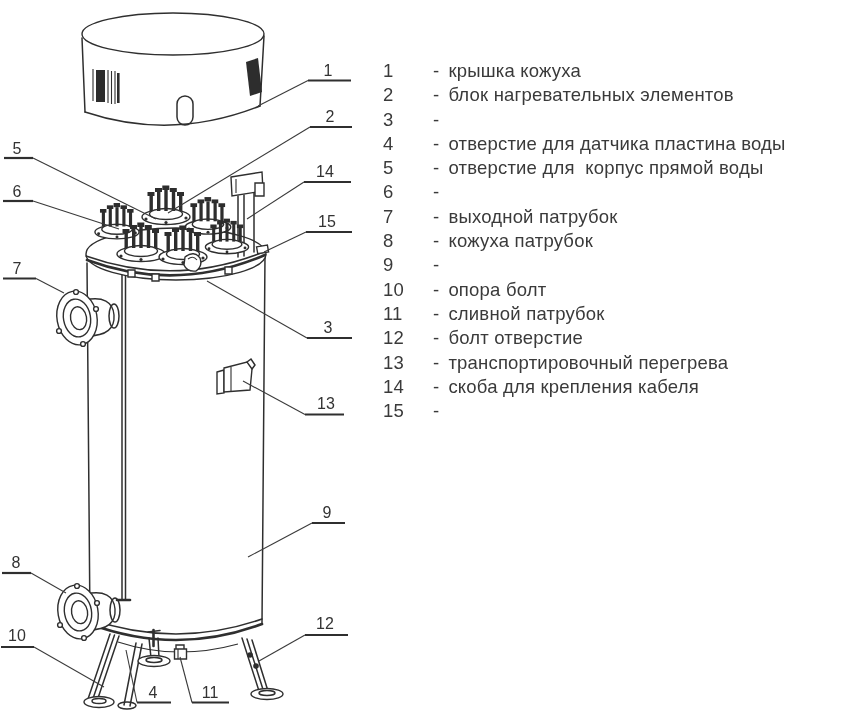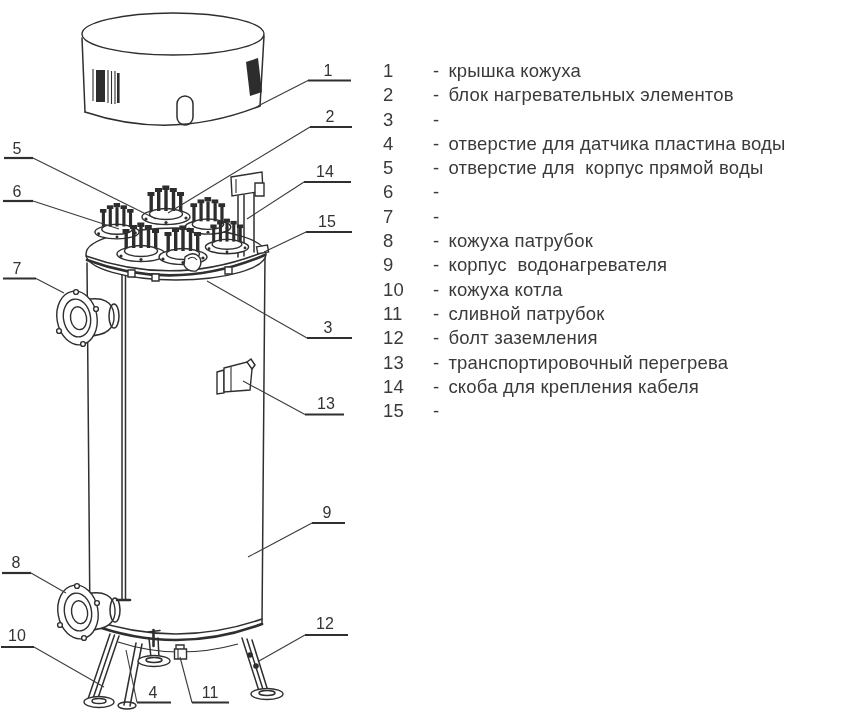--- a/index.html
+++ b/index.html
@@ -256,45 +256,45 @@
         <span class="dash">-</span>
         <span class="lbl">отверстие для  корпус прямой воды</span>
       </div>
   <div class="row">
         <span class="num">6</span>
         <span class="dash">-</span>
       </div>
   <div class="row">
         <span class="num">7</span>
         <span class="dash">-</span>
+        <span class="lbl">выходной патрубок</span>
       </div>
   <div class="row">
         <span class="num">8</span>
         <span class="dash">-</span>
         <span class="lbl">кожуха патрубок</span>
       </div>
   <div class="row">
         <span class="num">9</span>
         <span class="dash">-</span>
-        <span class="lbl">корпус  водонагревателя</span>
       </div>
   <div class="row">
         <span class="num">10</span>
         <span class="dash">-</span>
-        <span class="lbl">кожуха котла</span>
+        <span class="lbl">опора болт</span>
       </div>
   <div class="row">
         <span class="num">11</span>
         <span class="dash">-</span>
         <span class="lbl">сливной патрубок</span>
       </div>
   <div class="row">
         <span class="num">12</span>
         <span class="dash">-</span>
-        <span class="lbl">болт заземления</span>
+        <span class="lbl">болт отверстие</span>
       </div>
   <div class="row">
         <span class="num">13</span>
         <span class="dash">-</span>
         <span class="lbl">транспортировочный перегрева</span>
       </div>
   <div class="row">
         <span class="num">14</span>
         <span class="dash">-</span>
         <span class="lbl">скоба для крепления кабеля</span>

